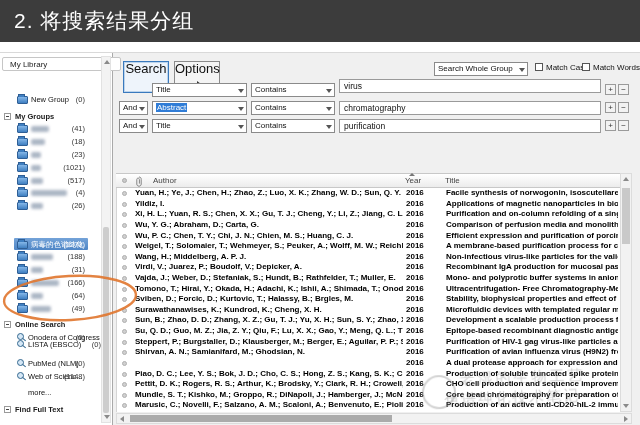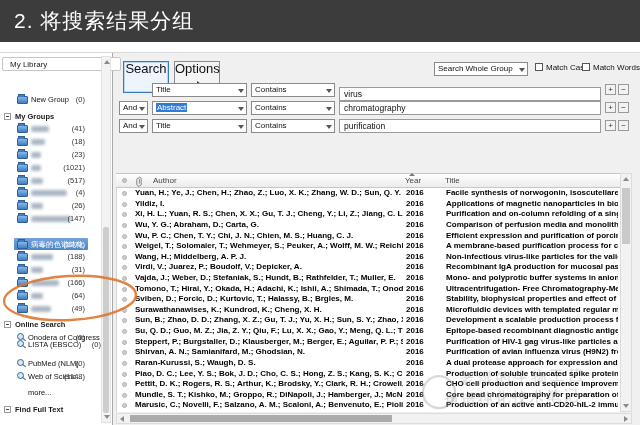--- a/index.html
+++ b/index.html
@@ -135,25 +135,20 @@
           <div class="titem" style="top: 112.4px;">
             <span class="ifolder"></span>
             <span class="blur" style="width:36px"></span>
             <span class="cnt">(4)</span>
           </div>
           <div class="titem" style="top: 125.2px;">
             <span class="ifolder"></span>
             <span class="blur" style="width:12px"></span>
             <span class="cnt">(26)</span>
           </div>
-          <div class="titem" style="top: 138px;">
-            <span class="ifolder"></span>
-            <span class="blur" style="width:40px"></span>
-            <span class="cnt">(147)</span>
-          </div>
           <div class="titem selected" style="top: 163.6px;">
             <span class="hl"></span>
             <span class="ifolder"></span>
             <span class="lbl">病毒的色谱纯化</span>
             <span class="cnt">(1270)</span>
           </div>
           <div class="titem" style="top: 176.4px;">
             <span class="ifolder"></span>
             <span class="blur" style="width:22px"></span>
             <span class="cnt">(188)</span>
@@ -228,21 +223,21 @@
       <div class="chk" style="left:421px;top:10px;"></div>
       <div class="chklbl" style="left:432px;top:10px;">Match Case</div>
       <div class="chk" style="left:468px;top:10px;"></div>
       <div class="chklbl" style="left:479px;top:10px;">Match Words</div>
 
       <div>
         <div class="combo" style="left:38px;top:30px;width:95px;">
           <span>Title</span><span class="ca"></span></div>
         <div class="combo" style="left:137px;top:30px;width:84px;">
           <span>Contains</span><span class="ca"></span></div>
-        <input class="sinput" style="left: 225px; top: 34px; width: 262px;" value="virus">
+        <input class="sinput" style="left: 225px; top: 26px; width: 262px;" value="virus">
         <div class="pm" style="left:491px;top:31px;">+</div>
         <div class="pm" style="left:504px;top:31px;">−</div>
       </div>
 
       <div>
         <div class="combo" style="left:5px;top:48px;width:29px;">
           <span>And</span><span class="ca"></span></div>
         <div class="combo" style="left:38px;top:48px;width:95px;">
           <span class="seltext">Abstract</span><span class="ca"></span></div>
         <div class="combo" style="left:137px;top:48px;width:84px;">
@@ -367,21 +362,20 @@
             <span class="ti">Purification of HIV-1 gag virus-like particles and separation of ot</span>
           </div>
           <div class="trow" style="top: 159.3px;">
             <span class="dot"></span>
             <span class="au">Shirvan, A. N.; Samianifard, M.; Ghodsian, N.</span>
             <span class="yr">2016</span>
             <span class="ti">Purification of avian influenza virus (H9N2) from allantoic fluid by</span>
           </div>
           <div class="trow" style="top: 169.9px;">
             <span class="dot"></span>
-            <span class="au">Raran-Kurussi, S.; Waugh, D. S.</span>
             <span class="yr">2016</span>
             <span class="ti">A dual protease approach for expression and affinity purification</span>
           </div>
           <div class="trow" style="top: 180.5px;">
             <span class="dot"></span>
             <span class="au">Piao, D. C.; Lee, Y. S.; Bok, J. D.; Cho, C. S.; Hong, Z. S.; Kang, S. K.; Choi, Y. J.</span>
             <span class="yr">2016</span>
             <span class="ti">Production of soluble truncated spike protein of porcine epidemi</span>
           </div>
           <div class="trow" style="top: 191.2px;">

